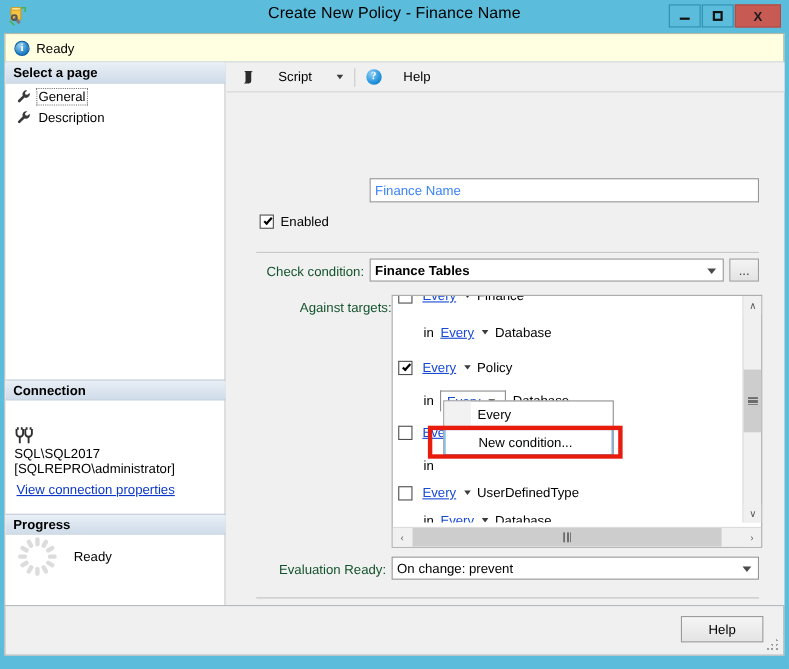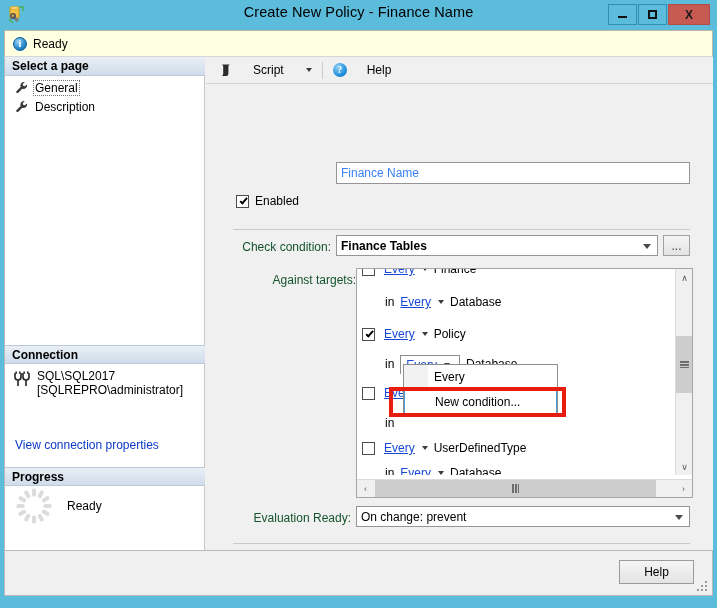--- a/index.html
+++ b/index.html
@@ -114,30 +114,31 @@
     display: flex; align-items: center;
     font-size: 12px;
   }
   .page-item .wrench { width: 14px; height: 14px; margin-right: 4px; flex: 0 0 auto; }
   .page-item .lbl { padding: 0 2px; }
   #page-general { top: 22px; }
   #page-general .lbl { border: 1px dotted #777; padding: 0 1px; }
   #page-description { top: 41px; }
 
   #conn-info {
-    position: absolute; left: 8px; top: 312px;
+    position: absolute; left: 8px; top: 329px;
     width: 188px;
-    display: flex; align-items: flex-start;
+    display: flex; align-items: flex-start; flex-direction: column;
   }
   #conn-icon { width: 18px; height: 18px; margin-right: 6px; flex: 0 0 auto; margin-top: 1px;}
   #conn-lines { font-size: 12px; line-height: 14px; }
 
   #view-conn-props {
     position: absolute; left: 10px; top: 381px;
     font-size: 12px; color: #0b38c8;
+    text-decoration: underline;
     cursor: pointer;
   }
 
   #progress-row {
     position: absolute; left: 10px; top: 425px;
     width: 185px; height: 48px;
     display: flex; align-items: center;
   }
   #spinner { width: 38px; height: 38px; flex: 0 0 auto; }
   #progress-label { margin-left: 14px; font-size: 12px; }

